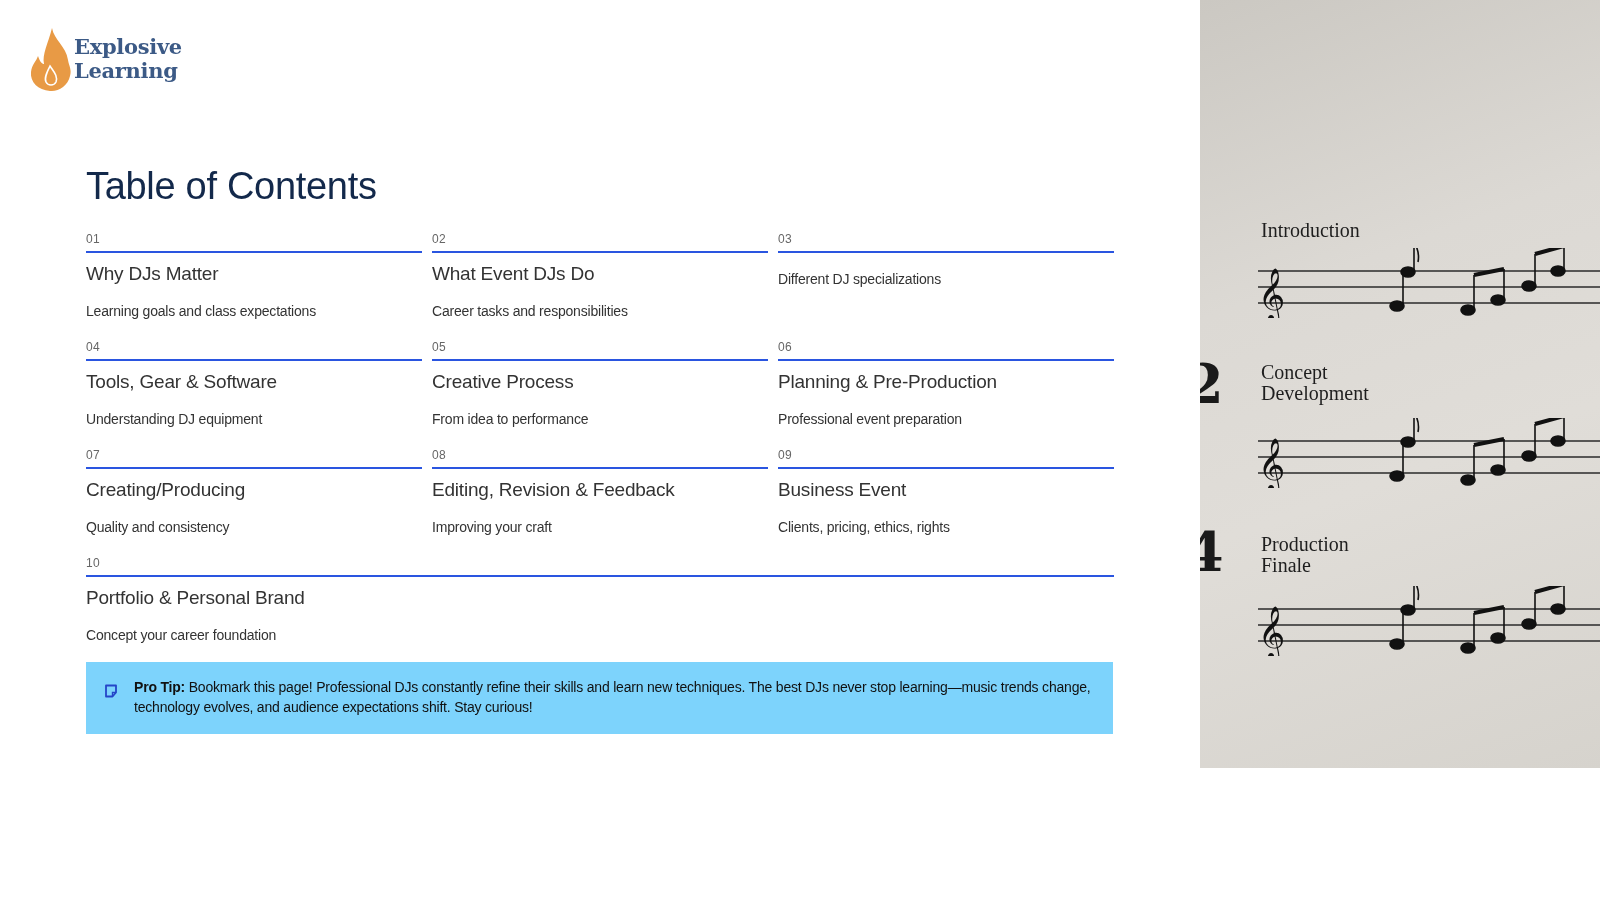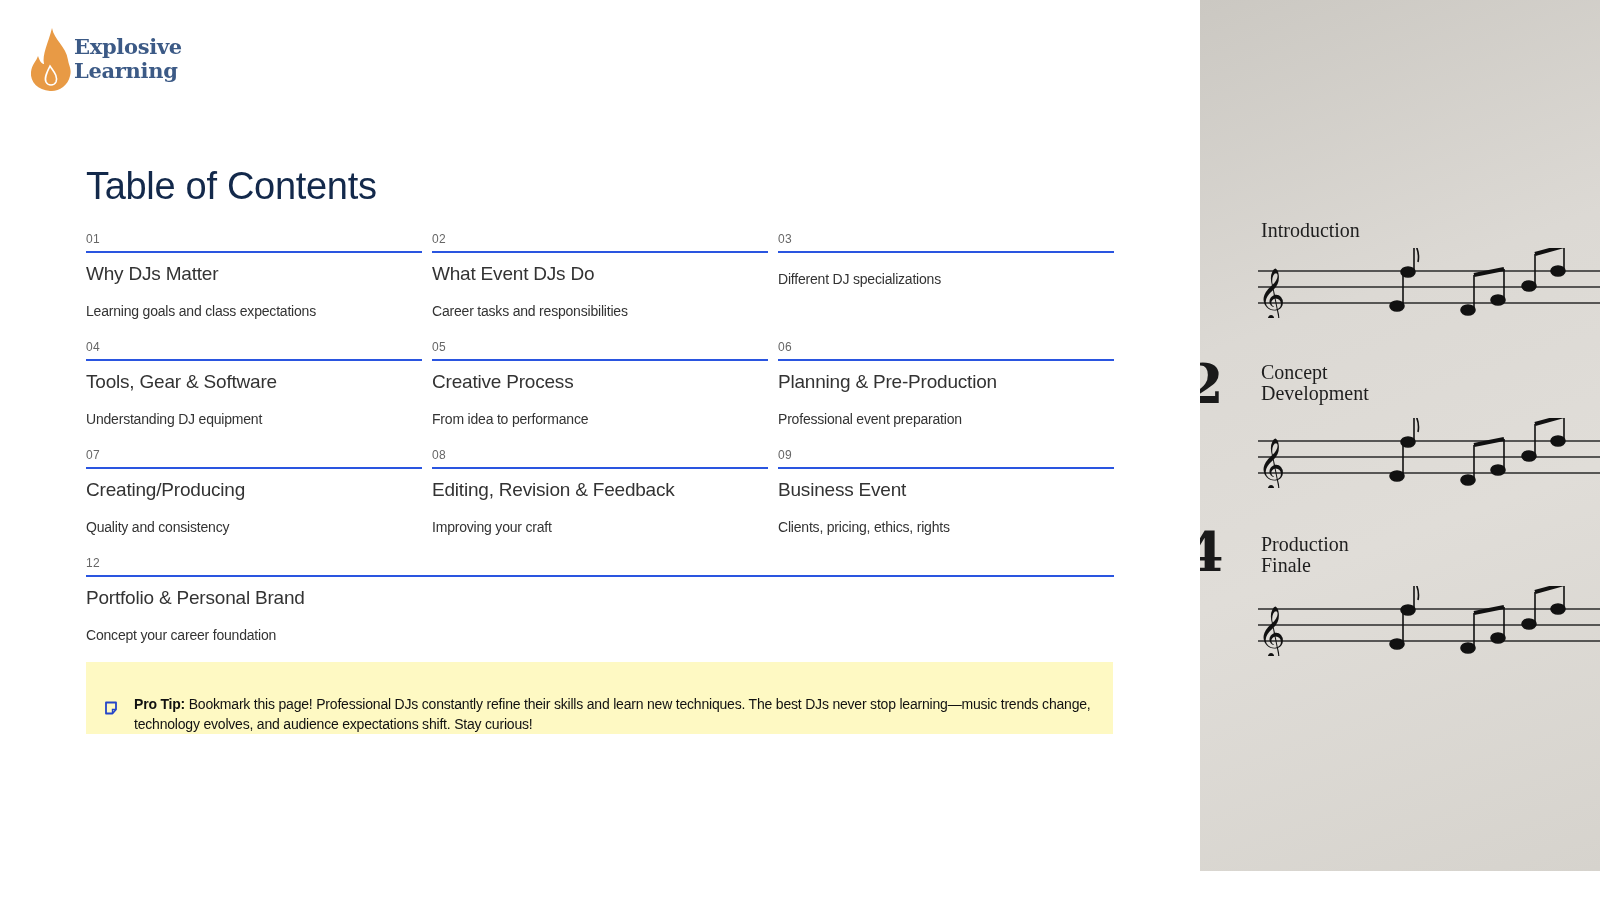--- a/index.html
+++ b/index.html
@@ -13,26 +13,26 @@
     .page-title { position: absolute; left: 86px; top: 165px; font-size: 38px; color: #13294b; font-weight: normal; letter-spacing: -0.3px; }
 
     .toc-grid { position: absolute; left: 86px; top: 232px; width: 1027px; display: grid; grid-template-columns: 336px 336px 336px; column-gap: 10px; row-gap: 0; }
     .toc-item { height: 108px; cursor: pointer; }
     .toc-item.wide { grid-column: 1 / span 3; }
     .toc-num { font-size: 12px; color: #666; height: 15px; line-height: 15px; letter-spacing: 0.3px; }
     .toc-rule { height: 2px; background: #2a55e0; margin-top: 4px; }
     .toc-title { font-size: 19px; color: #333; margin-top: 10px; line-height: 22px; letter-spacing: -0.2px; }
     .toc-sub { font-size: 14px; color: #333; margin-top: 18px; line-height: 17px; letter-spacing: -0.2px; }
 
-    .pro-tip { position: absolute; left: 86px; top: 662px; width: 1027px; height: 72px; background: #fef9c3; display: flex; align-items: flex-start; padding: 32px 18px 0 18px; }
+    .pro-tip { position: absolute; left: 86px; top: 662px; width: 1027px; height: 72px; background: #7dd3fc; display: flex; align-items: flex-start; padding: 15px 18px 0 18px; }
     .tip-icon { width: 14px; height: 14px; margin-top: 7px; margin-right: 16px; flex: 0 0 14px; }
     .tip-text { font-size: 14px; line-height: 20px; color: #111; letter-spacing: -0.2px; }
     .tip-label { font-weight: bold; }
 
-    .art-panel { position: absolute; left: 1200px; top: 0; width: 400px; height: 871px;
+    .art-panel { position: absolute; left: 1200px; top: 0; width: 400px; height: 768px;
       background: linear-gradient(160deg, #cbc8c2 0%, #dcd9d4 35%, #e0ddd8 60%, #d6d3cd 100%); overflow: hidden; }
     .art-num { position: absolute; left: -14px; font-family: "DejaVu Serif", serif; font-weight: bold; font-size: 54px; color: #1a1a1a; }
     .art-label { position: absolute; left: 61px; font-family: "Liberation Serif", serif; font-size: 20px; line-height: 21px; color: #1e1e1e; }
     .staff { position: absolute; left: 58px; width: 342px; height: 70px; }
   </style>
 </head>
 <body>
 
 <div class="logo">
   <svg class="logo-flame" viewBox="0 0 46 66">
@@ -95,21 +95,21 @@
     <div class="toc-title">Editing, Revision &amp; Feedback</div>
     <div class="toc-sub">Improving your craft</div>
   </div>
   <div class="toc-item">
     <div class="toc-num">09</div>
     <div class="toc-rule"></div>
     <div class="toc-title">Business Event</div>
     <div class="toc-sub">Clients, pricing, ethics, rights</div>
   </div>
   <div class="toc-item wide">
-    <div class="toc-num">12</div>
+    <div class="toc-num">10</div>
     <div class="toc-rule"></div>
     <div class="toc-title">Portfolio &amp; Personal Brand</div>
     <div class="toc-sub">Concept your career foundation</div>
   </div>
 </div>
 
 <div class="pro-tip">
   <svg class="tip-icon" viewBox="0 0 14 14">
     <path d="M2 1.5 H12 V8.5 L8.5 12.5 H2 Z" fill="none" stroke="#2445c8" stroke-width="1.8" stroke-linejoin="round"></path>
     <path d="M8.5 12.5 V8.5 H12" fill="none" stroke="#2445c8" stroke-width="1.4"></path>

